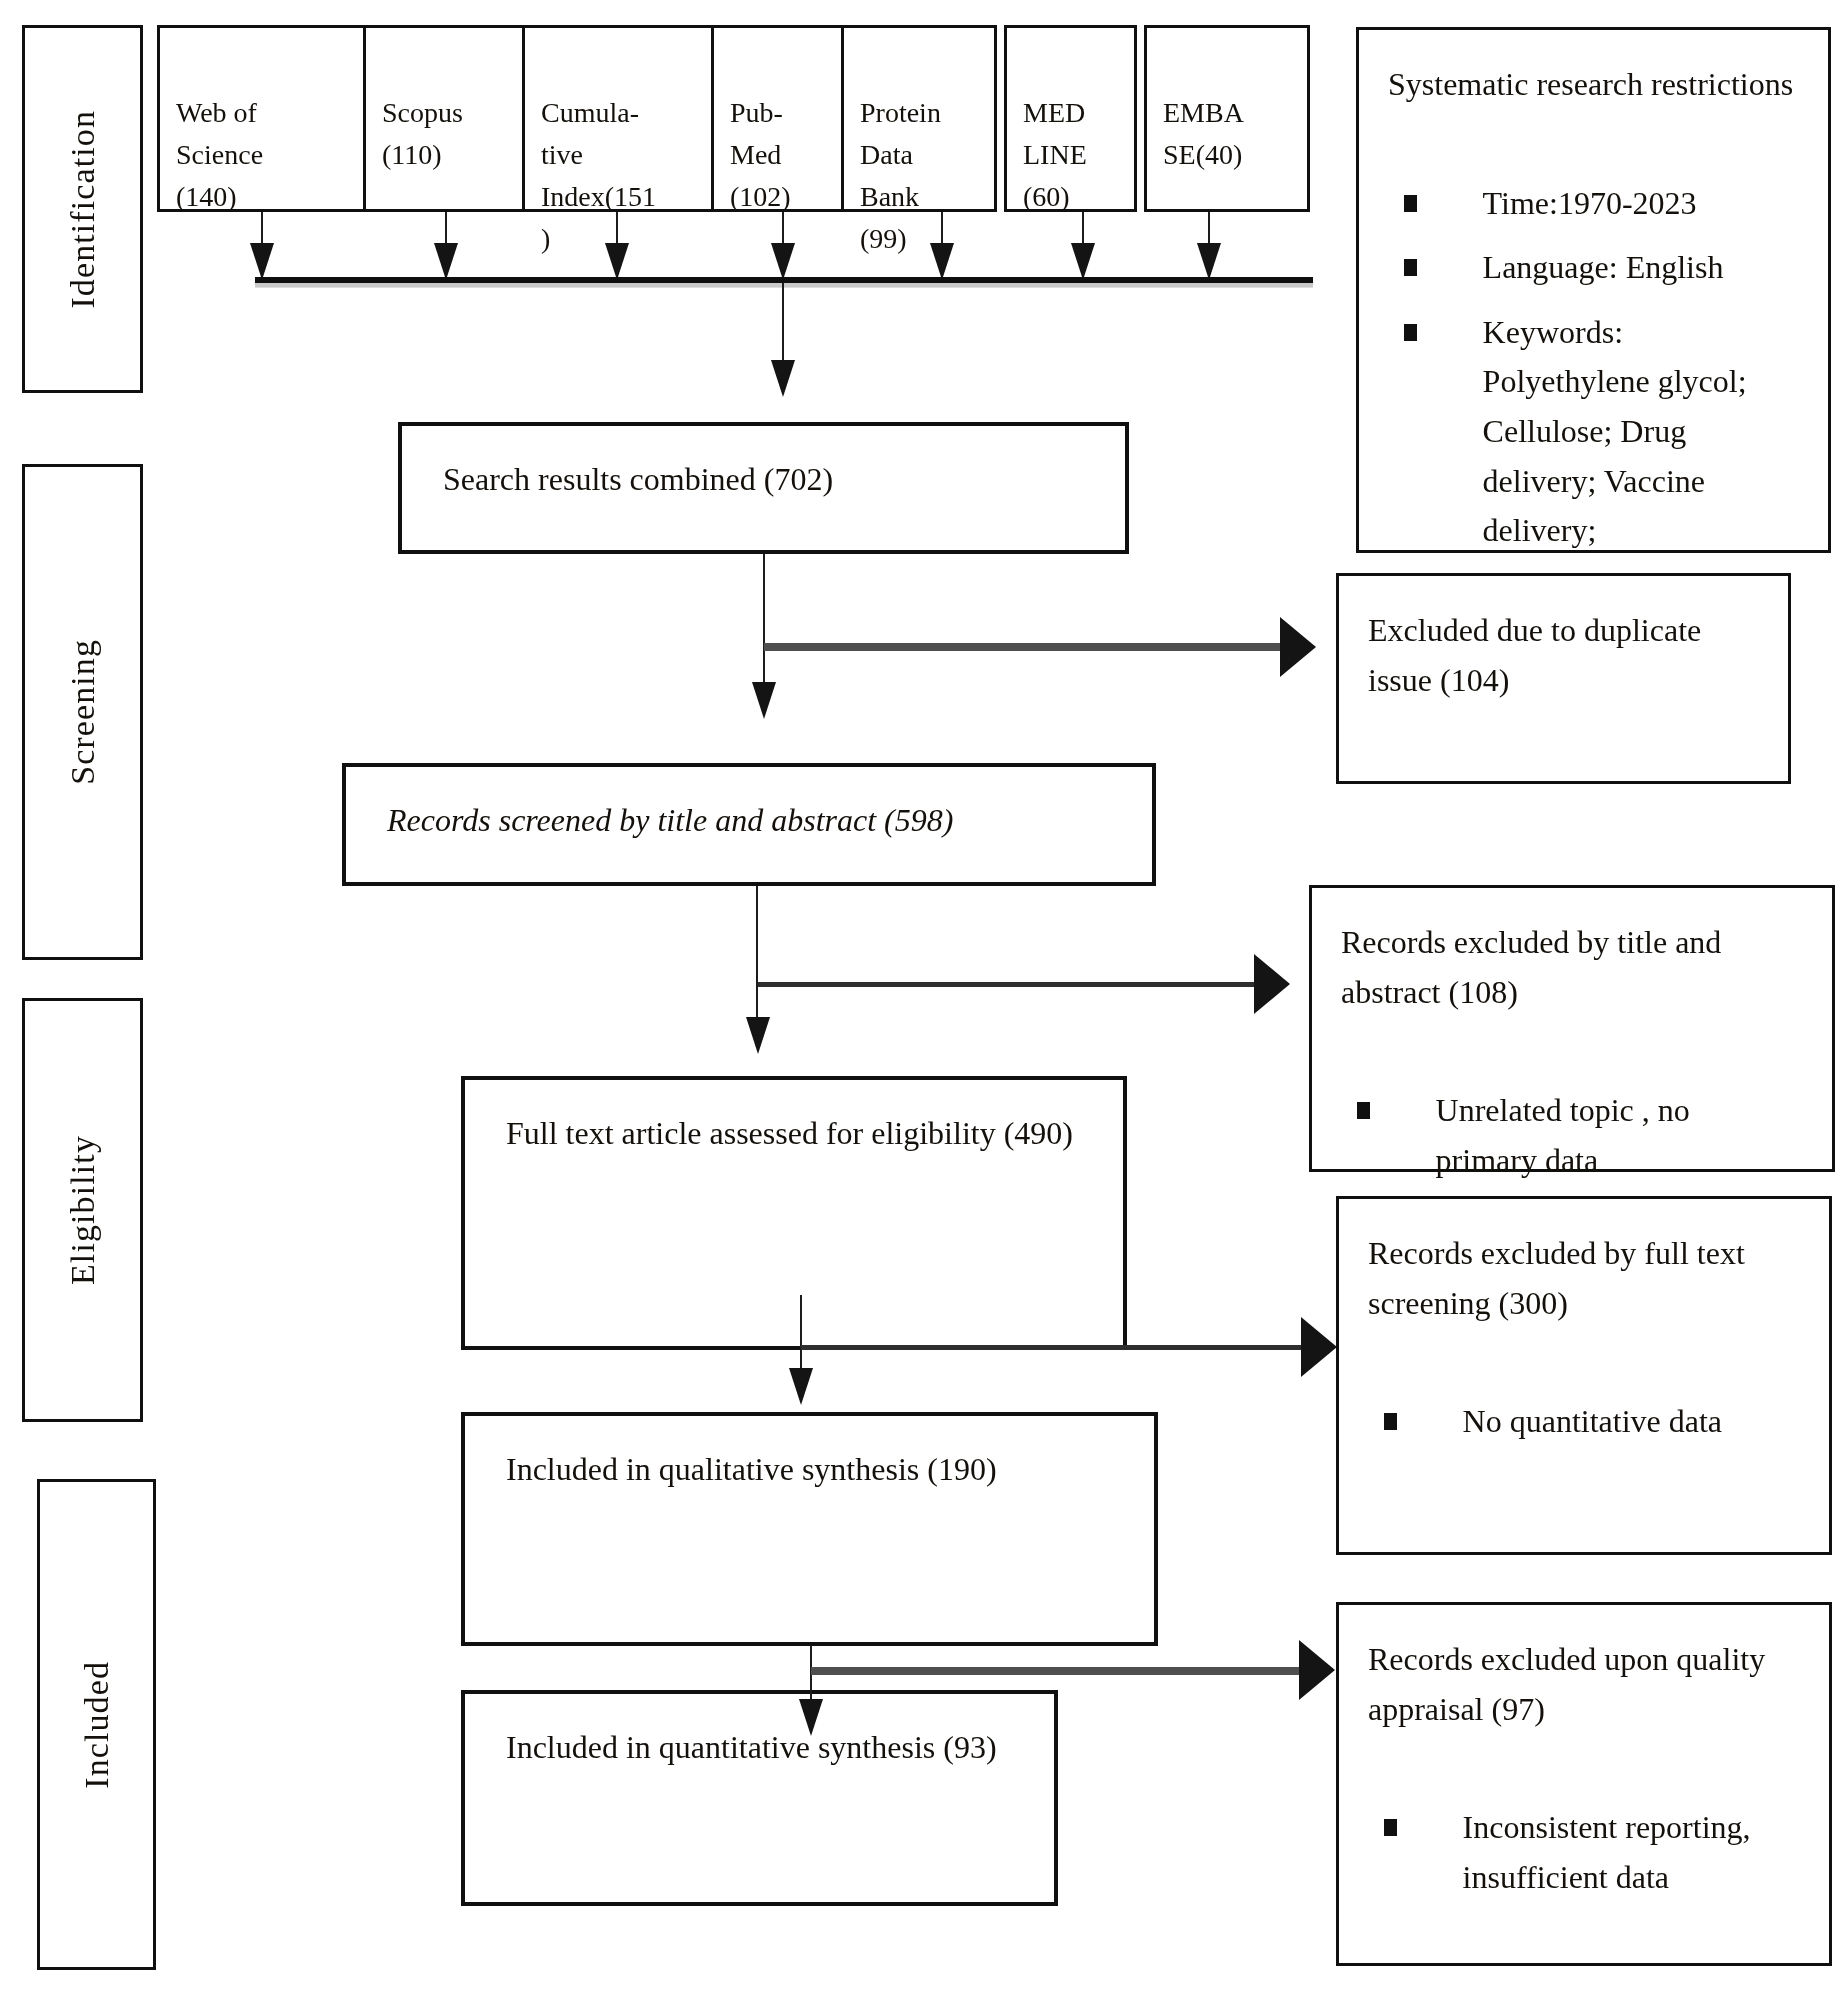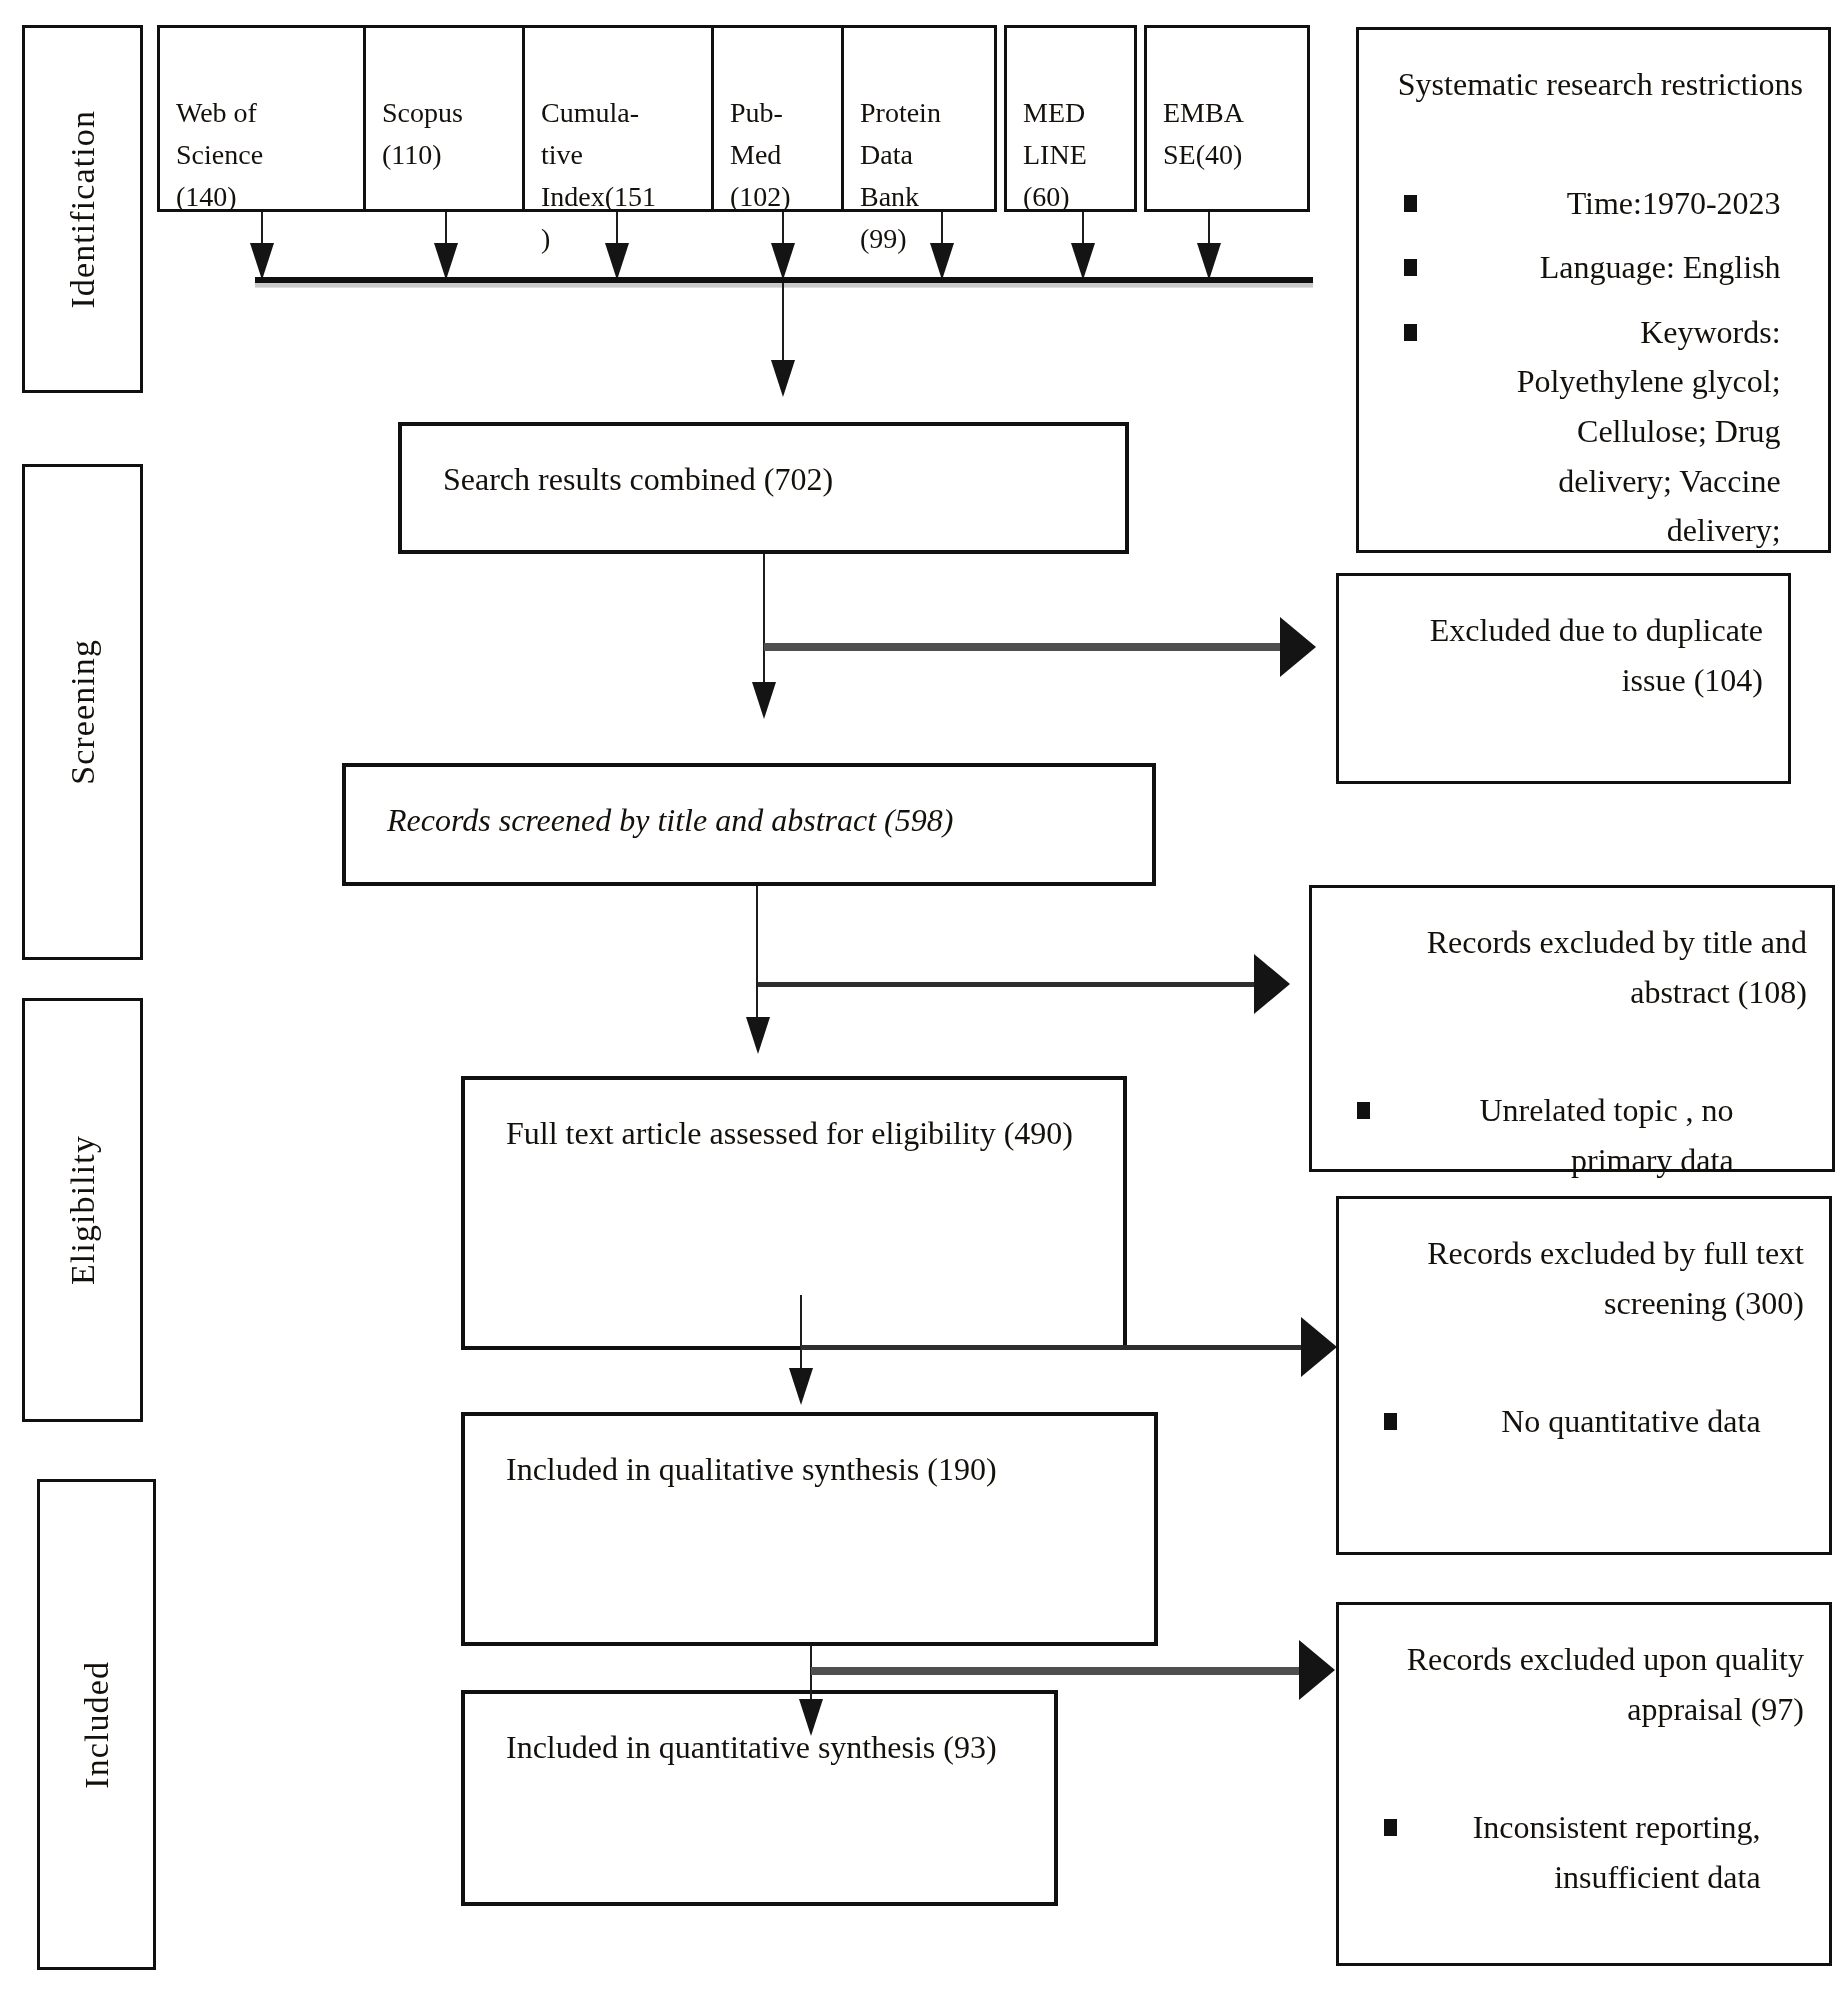--- a/index.html
+++ b/index.html
@@ -39,21 +39,20 @@
     border-width:4.6px;
     padding:29px 34px 0 41px;
     font-size:32px;
     line-height:1.55;
   }
   
   .panel {
     padding:30px 25px 0 29px;
     font-size:32px;
     line-height:1.55;
-    text-align:right;
   }
   .bullets { margin-top:69px; }
   .brow { display:flex; align-items:flex-start; }
   .brow + .brow { margin-top:15px; }
   .sq {
     width:12.6px; height:17px;
     background:#101010;
     margin:16px 0 0 16px;
     flex:none;
   }

